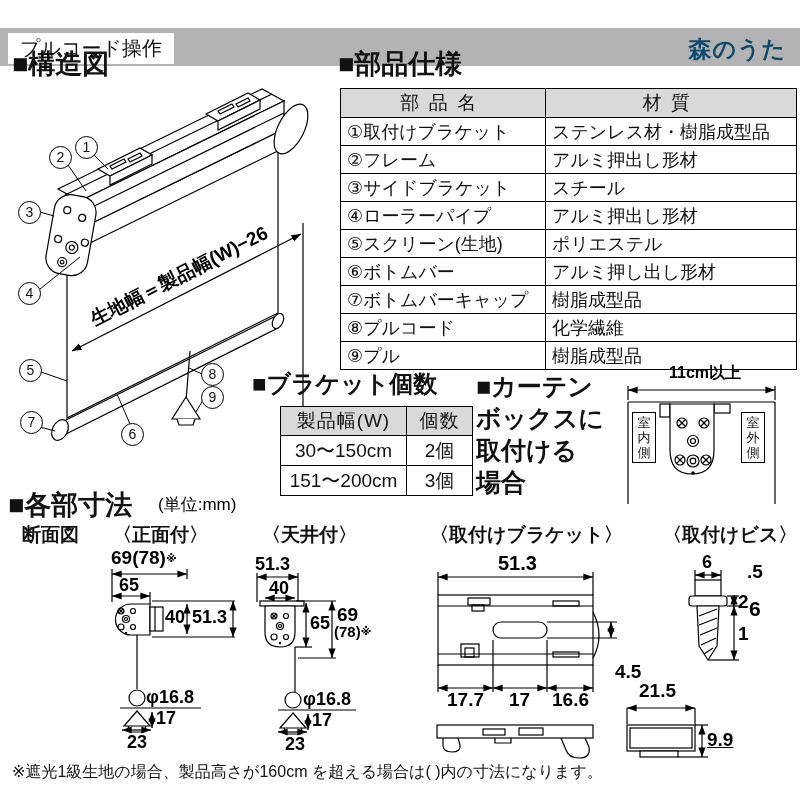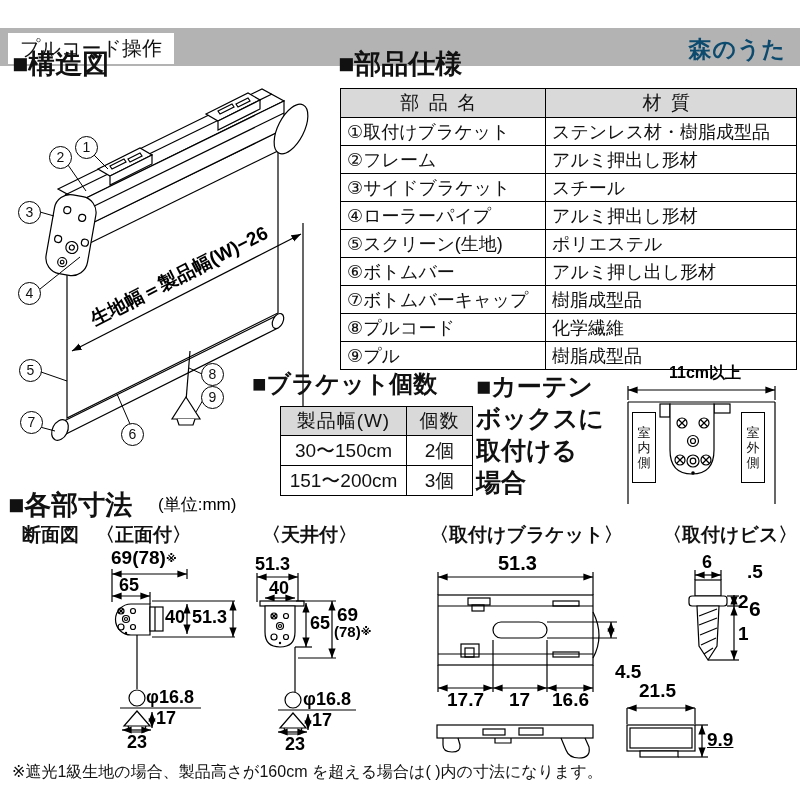--- a/index.html
+++ b/index.html
@@ -21,21 +21,21 @@
     padding:1px 6px;white-space:nowrap;overflow:hidden;}
   table.spec th{background:#d9d9d9;text-align:center;letter-spacing:0.5em;font-size:19px;}
   #parts-table{position:absolute;left:340px;top:88px;width:457px;}
   #parts-table td{font-size:18px;height:25px;}
   #parts-table col.c1{width:205px;}
   #bracket-table{position:absolute;left:280px;top:406px;width:193px;}
   #bracket-table th{font-size:19px;letter-spacing:0.05em;}
   #bracket-table td{font-size:19px;height:27px;text-align:center;}
   #bracket-table col.c1{width:126px;}
   .vlabel{position:absolute;width:22px;border:1.2px solid #000;background:#fff;
-          font-size:13px;line-height:15px;text-align:center;padding:12px 0;word-break:break-all;}
+          font-size:13px;line-height:15px;text-align:center;padding:2px 0;word-break:break-all;}
   .curtain-title{position:absolute;left:476px;top:370px;font-weight:bold;font-size:25px;line-height:32px;color:#111;}
   .footnote{position:absolute;left:12px;top:762px;font-size:16px;color:#111;white-space:nowrap;}
 </style>
 </head>
 <body>
 
 <div id="page">
 
   <div class="topbar">
     <div class="oplabel">プルコード操作</div>
@@ -242,21 +242,21 @@
       </g>
     </svg>
     <div class="dim" style="left:43px;top:-3px;width:100px;text-align:center;font-size:16px;">11cm以上</div>
     <div class="vlabel" style="left:20px;top:44px;">室内側</div>
     <div class="vlabel" style="left:129px;top:44px;">室外側</div>
   </div>
 
   <div class="sec-title" style="left:8px;top:487px;font-size:27px;">■各部寸法</div>
   <div class="dim" style="left:158px;top:496px;font-size:17px;font-weight:normal;">(単位:mm)</div>
   <div class="sub-label" style="left:22px;top:522px;">断面図</div>
-  <div class="sub-label" style="left:96px;top:522px;">〈正面付〉</div>
+  <div class="sub-label" style="left:113px;top:522px;">〈正面付〉</div>
   <div class="sub-label" style="left:262px;top:522px;">〈天井付〉</div>
   <div class="sub-label" style="left:430px;top:522px;">〈取付けブラケット〉</div>
   <div class="sub-label" style="left:663px;top:522px;">〈取付けビス〉</div>
 
   <div class="fig" style="left:95px;top:548px;width:145px;height:212px;">
     <svg width="145" height="212" viewBox="0 0 145 212">
       <defs>
         <marker id="ar3" markerWidth="9" markerHeight="8" refX="8" refY="3" orient="auto-start-reverse">
             <path d="M0,0 L8,3 L0,6 Z" fill="#000" stroke="none"></path>
           </marker>

